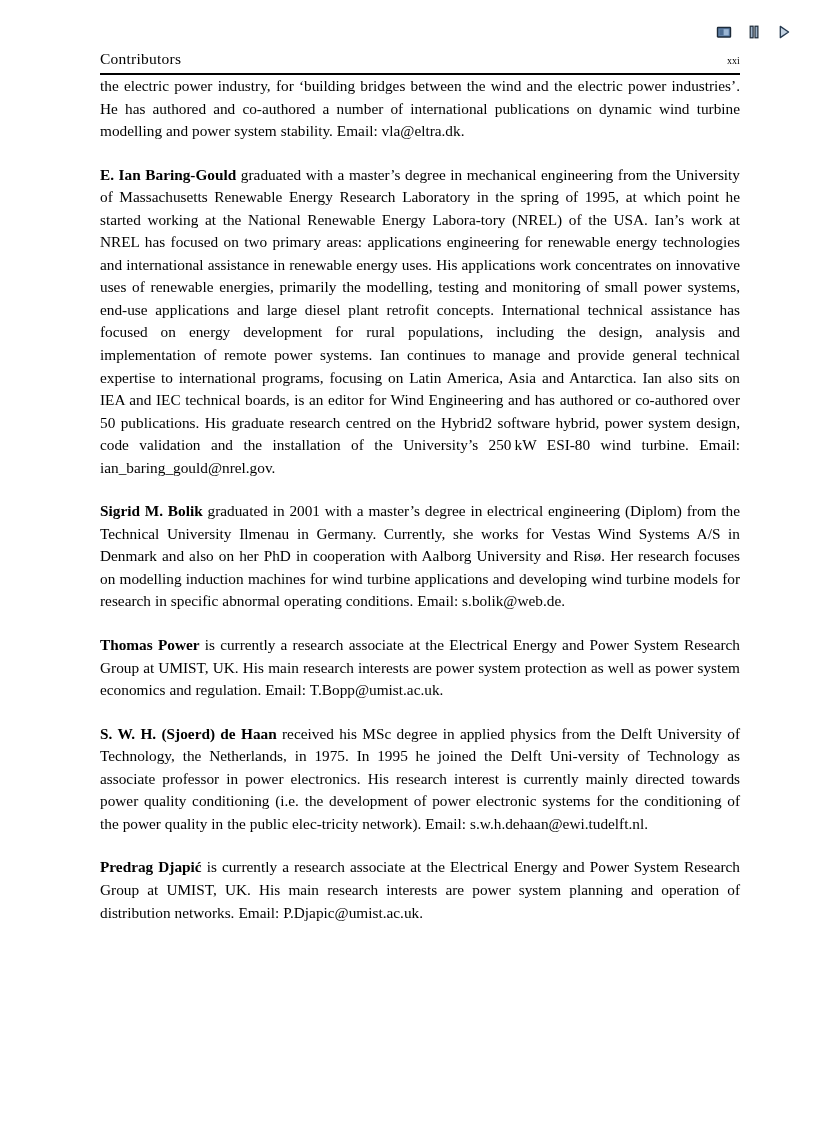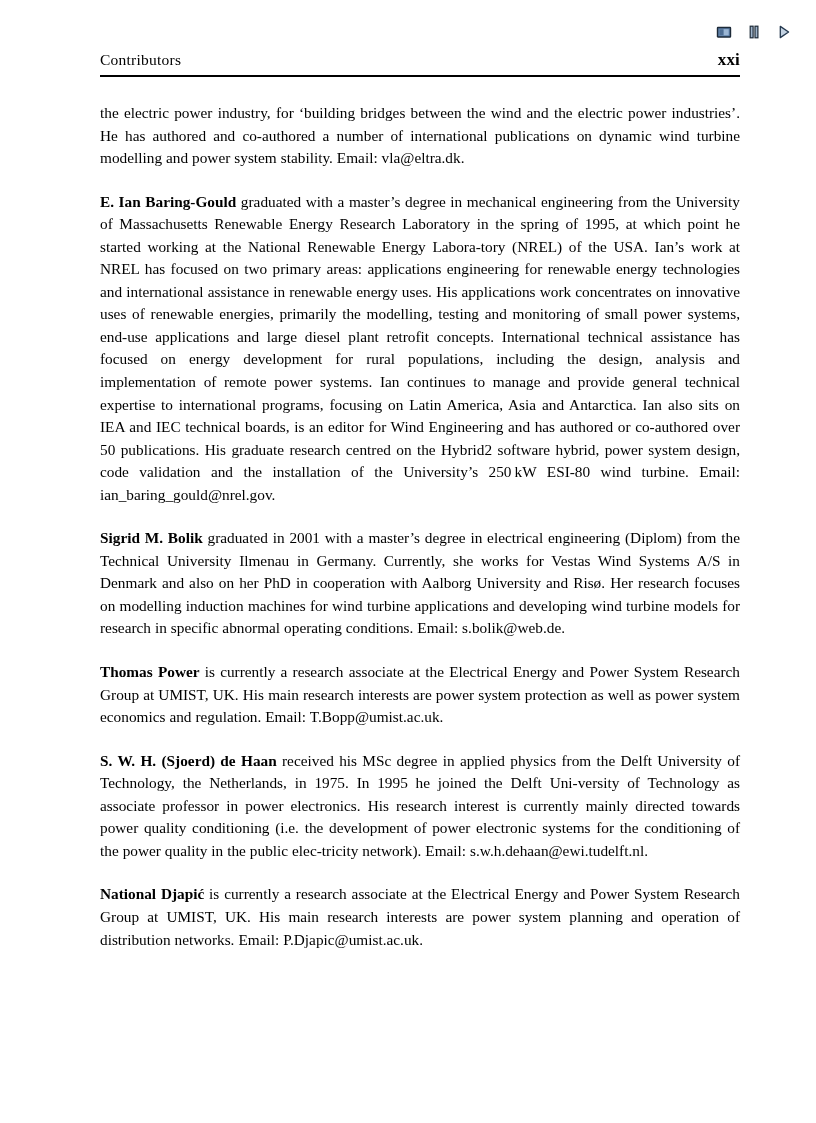--- a/index.html
+++ b/index.html
@@ -60,33 +60,32 @@
     align-items: baseline;
     justify-content: space-between;
     padding-bottom: 4px;
   }
   .running-head-title {
     font-size: 15.5px;
     letter-spacing: 0.015em;
     font-weight: 400;
   }
   .running-head-folio {
-    font-size: 17px;
-    font-weight: 700;
+    font-size: 10px;
+    font-weight: 400;
     letter-spacing: 0.01em;
   }
   .head-rule {
     height: 0;
     border-top: 2.1px solid #000000;
     margin-top: 1px;
   }
 
   
   .body-copy {
-    margin-top: 25px;
   }
   .bio-para {
     font-size: 15.3px;
     line-height: 22.55px;
     text-align: justify;
     text-justify: inter-word;
     margin: 0 0 21px 0;
     hyphens: manual;
     word-spacing: 0.01em;
   }
@@ -137,18 +136,18 @@
       <p class="bio-para"><span>the electric power industry, for ‘building bridges between the wind and the electric power industries’. He has authored and co-authored a number of international publications on dynamic wind turbine modelling and power system stability. Email: vla@eltra.dk.</span></p>
 
       <p class="bio-para"><span class="bio-name">E. Ian Baring-Gould</span><span> graduated with a master’s degree in mechanical engineering from the University of Massachusetts Renewable Energy Research Laboratory in the spring of 1995, at which point he started working at the National Renewable Energy Labora-tory (NREL) of the USA. Ian’s work at NREL has focused on two primary areas: applications engineering for renewable energy technologies and international assistance in renewable energy uses. His applications work concentrates on innovative uses of renewable energies, primarily the modelling, testing and monitoring of small power systems, end-use applications and large diesel plant retrofit concepts. International technical assistance has focused on energy development for rural populations, including the design, analysis and implementation of remote power systems. Ian continues to manage and provide general technical expertise to international programs, focusing on Latin America, Asia and Antarctica. Ian also sits on IEA and IEC technical boards, is an editor for </span><span class="bio-italic">Wind Engineering</span><span> and has authored or co-authored over 50 publications. His graduate research centred on the Hybrid2 software hybrid, power system design, code validation and the installation of the University’s 250 kW ESI-80 wind turbine. Email: ian_baring_gould@nrel.gov.</span></p>
 
       <p class="bio-para"><span class="bio-name">Sigrid M. Bolik</span><span> graduated in 2001 with a master’s degree in electrical engineering (Diplom) from the Technical University Ilmenau in Germany. Currently, she works for Vestas Wind Systems A/S in Denmark and also on her PhD in cooperation with Aalborg University and Risø. Her research focuses on modelling induction machines for wind turbine applications and developing wind turbine models for research in specific abnormal operating conditions. Email: s.bolik@web.de.</span></p>
 
       <p class="bio-para"><span class="bio-name">Thomas Power</span><span> is currently a research associate at the Electrical Energy and Power System Research Group at UMIST, UK. His main research interests are power system protection as well as power system economics and regulation. Email: T.Bopp@umist.ac.uk.</span></p>
 
       <p class="bio-para"><span class="bio-name">S. W. H. (Sjoerd) de Haan</span><span> received his MSc degree in applied physics from the Delft University of Technology, the Netherlands, in 1975. In 1995 he joined the Delft Uni-versity of Technology as associate professor in power electronics. His research interest is currently mainly directed towards power quality conditioning (i.e. the development of power electronic systems for the conditioning of the power quality in the public elec-tricity network). Email: s.w.h.dehaan@ewi.tudelft.nl.</span></p>
 
-      <p class="bio-para"><span class="bio-name">National Djapić</span><span> is currently a research associate at the Electrical Energy and Power System Research Group at UMIST, UK. His main research interests are power system planning and operation of distribution networks. Email: P.Djapic@umist.ac.uk.</span></p>
+      <p class="bio-para"><span class="bio-name">Predrag Djapić</span><span> is currently a research associate at the Electrical Energy and Power System Research Group at UMIST, UK. His main research interests are power system planning and operation of distribution networks. Email: P.Djapic@umist.ac.uk.</span></p>
 
 
     </div>
   </div>
 </div>
 
 </body></html>

